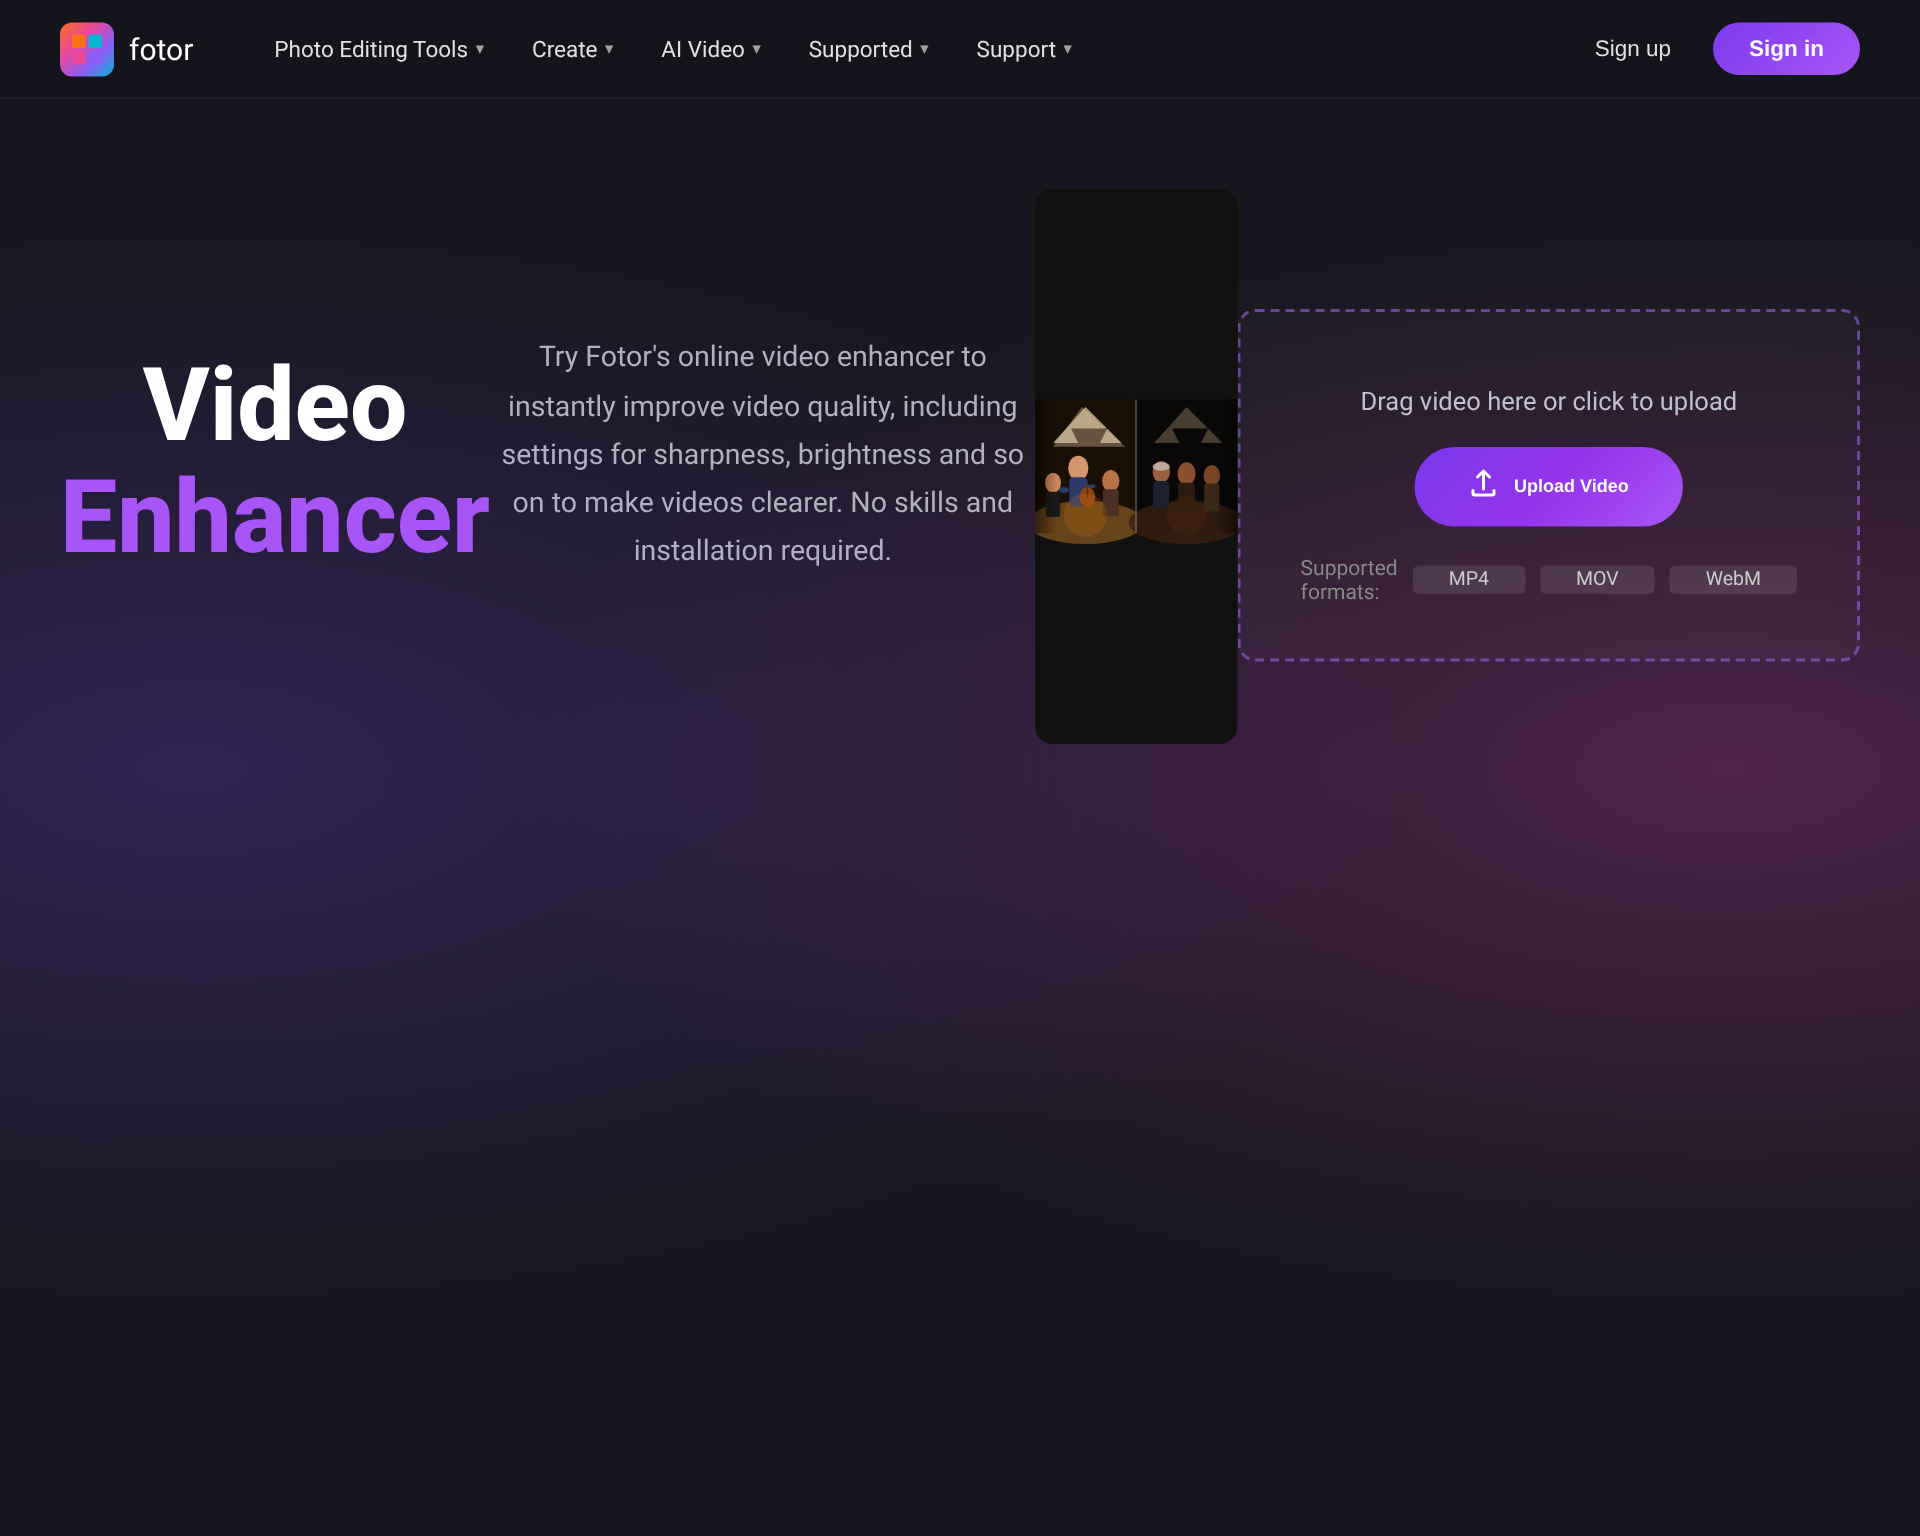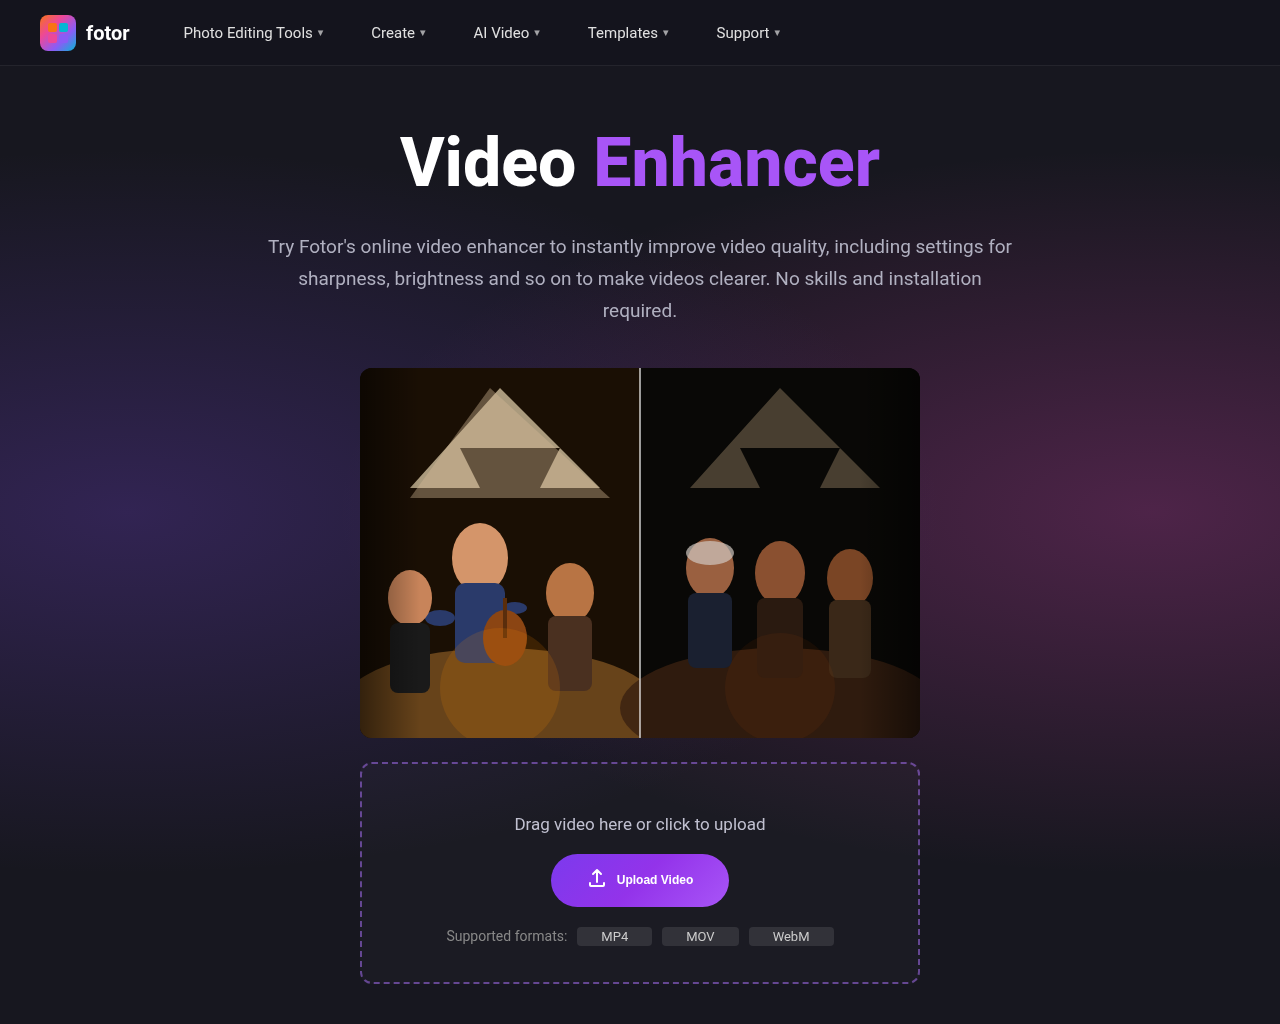--- a/index.html
+++ b/index.html
@@ -43,27 +43,27 @@
       background: linear-gradient(135deg, #f97316, #ec4899, #8b5cf6, #06b6d4);
       display: flex;
       align-items: center;
       justify-content: center;
       font-size: 18px;
     }
 
     .logo-text {
       color: #fff;
       font-size: 20px;
-      font-weight: 700;
+      font-weight: 400;
     }
 
     .nav-links {
       display: flex;
       align-items: center;
-      gap: 20px;
+      gap: 4px;
       flex: 1;
     }
 
     .nav-item {
       display: flex;
       align-items: center;
       gap: 5px;
       padding: 8px 14px;
       color: #e0e0e0;
       font-size: 15px;
@@ -99,21 +99,21 @@
       font-size: 15px;
       font-weight: 600;
       cursor: pointer;
       padding: 9px 24px;
       border-radius: 24px;
     }
 
     
     main {
       display: flex;
-      flex-direction: column;
+      flex-direction: row;
       align-items: center;
       padding: 60px 40px 40px;
     }
 
     
     .hero-title {
       font-size: 68px;
       font-weight: 800;
       text-align: center;
       margin-bottom: 30px;
@@ -233,29 +233,33 @@
     </div>
     <div class="nav-item">
       <span>Create</span>
       <span class="nav-chevron">▾</span>
     </div>
     <div class="nav-item">
       <span>AI Video</span>
       <span class="nav-chevron">▾</span>
     </div>
     <div class="nav-item">
-      <span>Templates</span>
+      <span>Supported</span>
       <span class="nav-chevron">▾</span>
     </div>
     <div class="nav-item">
       <span>Support</span>
       <span class="nav-chevron">▾</span>
     </div>
   </div>
 
+  <div class="nav-actions">
+    <button class="btn-signup">Sign up</button>
+    <button class="btn-signin">Sign in</button>
+  </div>
 </nav>
 
 <main>
 
   <h1 class="hero-title">
     <span class="title-white">Video </span><span class="title-purple">Enhancer</span>
   </h1>
 
   <p class="hero-subtitle">Try Fotor's online video enhancer to instantly improve video quality, including settings for sharpness, brightness and so on to make videos clearer. No skills and installation required.</p>
 

